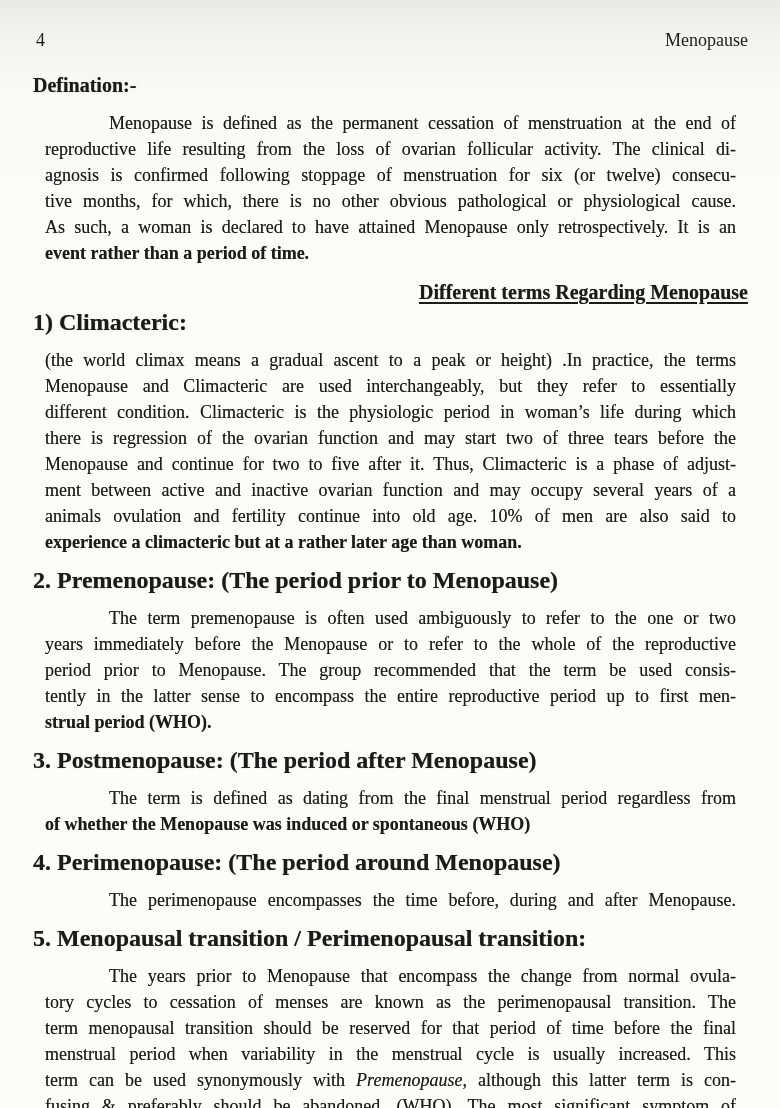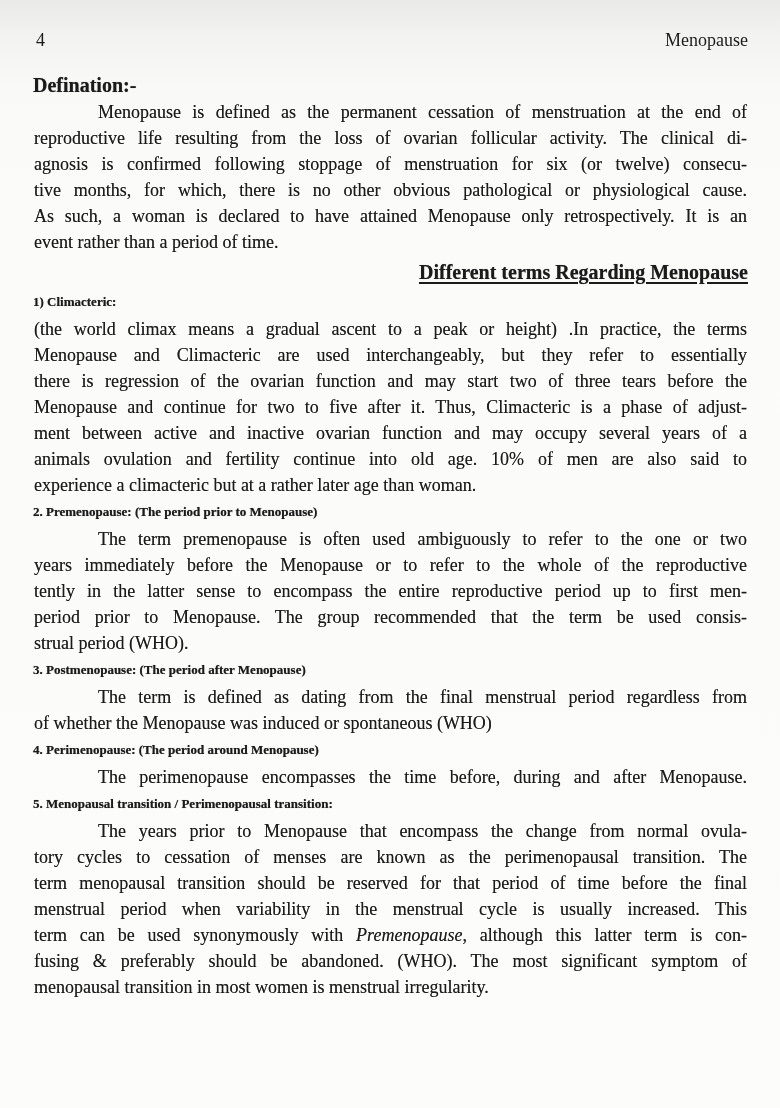--- a/index.html
+++ b/index.html
@@ -37,21 +37,21 @@
     display: block;
     text-align: right;
   }
   .txt {
     font-size: 18px;
     line-height: 26px;
     text-shadow: 0 0 0.6px rgba(10,10,10,0.55);
   }
   .bold-heading {
     font-weight: bold;
-    font-size: 13px;
+    font-size: 24px;
     line-height: 26px;
     text-shadow: 0 0 0.7px rgba(10,10,10,0.6);
   }
   .def-heading { font-size: 20px; }
   .main-heading {
     text-align: right;
     font-weight: bold;
     font-size: 20px;
     line-height: 28px;
     margin: 3px 0 3px 0;
@@ -62,23 +62,23 @@
     text-decoration-thickness: 2px;
     text-underline-offset: 3px;
   }
   .line {
     text-align: justify;
     text-align-last: justify;
     height: 26px;
     overflow: hidden;
   }
   .line.first { text-indent: 64px; }
-  .line.end { text-align-last: left; }
+  .line.end { text-align-last: left; font-weight: bold; }
   .it { font-style: italic; }
-  .para { margin: 1px; }
+  .para { margin: 12px; }
 </style>
 </head>
 <body>
 
 <div class="page">
 
   <div class="running-header">
     <span class="page-number">4</span>
     <span class="running-title">Menopause</span>
   </div>
@@ -95,33 +95,34 @@
   </div>
 
   <div class="main-heading">
     <span>Different terms Regarding Menopause</span>
   </div>
 
   <div class="bold-heading txt">1) Climacteric:</div>
   <div class="para txt">
     <div class="line">(the world climax means a gradual ascent to a peak or height) .In practice, the terms</div>
     <div class="line">Menopause and Climacteric are used interchangeably, but they refer to essentially</div>
+    <div class="line">different condition. Climacteric is the physiologic period in woman’s life during which</div>
     <div class="line">there is regression of the ovarian function and may start two of three tears before the</div>
     <div class="line">Menopause and continue for two to five after it. Thus, Climacteric is a phase of adjust-</div>
     <div class="line">ment between active and inactive ovarian function and may occupy several years of a</div>
     <div class="line">animals ovulation and fertility continue into old age. 10% of men are also said to</div>
     <div class="line end">experience a climacteric but at a rather later age than woman.</div>
   </div>
 
   <div class="bold-heading txt">2. Premenopause: (The period prior to Menopause)</div>
   <div class="para txt">
     <div class="line first">The term premenopause is often used ambiguously to refer to the one or two</div>
     <div class="line">years immediately before the Menopause or to refer to the whole of the reproductive</div>
+    <div class="line">period prior to Menopause. The group recommended that the term be used consis-</div>
     <div class="line">tently in the latter sense to encompass the entire reproductive period up to first men-</div>
-    <div class="line">period prior to Menopause. The group recommended that the term be used consis-</div>
     <div class="line end">strual period (WHO).</div>
   </div>
 
   <div class="bold-heading txt">3. Postmenopause: (The period after Menopause)</div>
   <div class="para txt">
     <div class="line first">The term is defined as dating from the final menstrual period regardless from</div>
     <div class="line end">of whether the Menopause was induced or spontaneous (WHO)</div>
   </div>
 
   <div class="bold-heading txt">4. Perimenopause: (The period around Menopause)</div>

